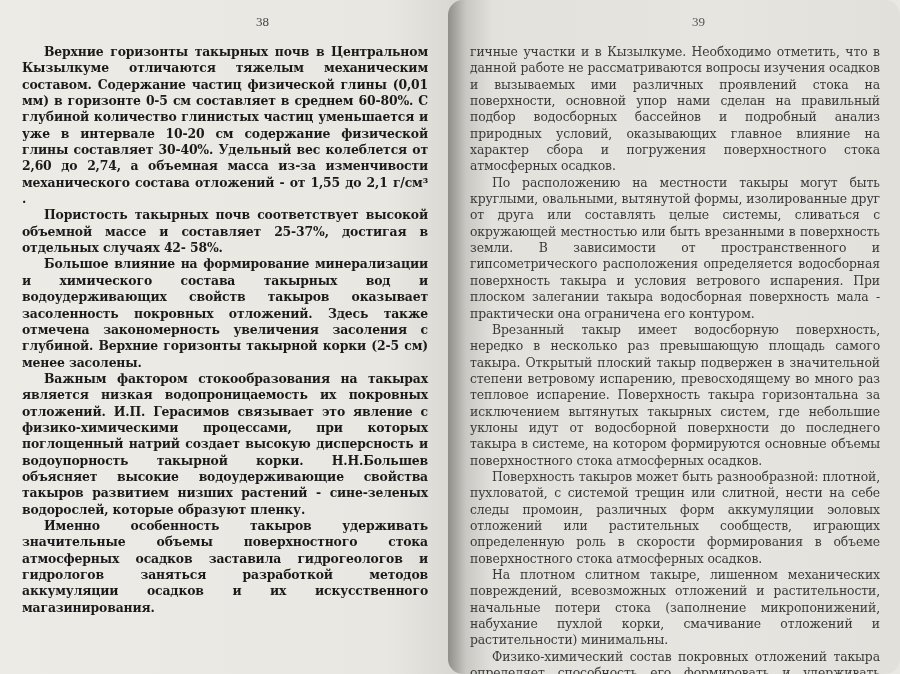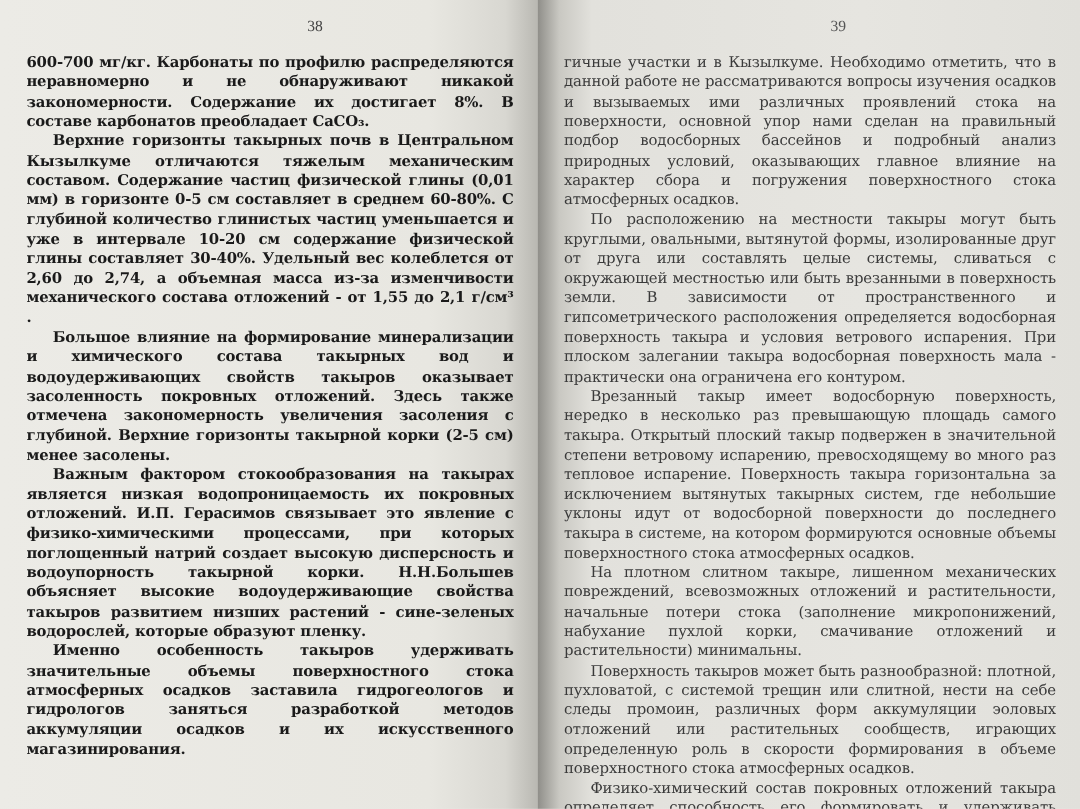--- a/index.html
+++ b/index.html
@@ -1,52 +1,52 @@
 <!DOCTYPE html>
 <html><head>
 <meta charset="utf-8">
 <style>
   html,body{margin:0;padding:0;}
   body{width:900px;height:674px;overflow:hidden;background:#e9e8e3;position:relative;}
   .spread{position:absolute;left:0;top:0;width:900px;height:674px;}
   .page{position:absolute;top:0;height:674px;overflow:hidden;}
-  .page-left{left:0;width:448px;background:linear-gradient(to right,#ecebe6 0%,#e8e7e1 80%,#d8d7d1 94%,#b9b8b2 100%);}
-  .page-right{left:448px;width:452px;background:linear-gradient(to right,#8f8e89 0%,#c9c8c2 4%,#e2e1dc 10%,#e6e5e0 60%,#e1e0db 100%);}
+  .page-left{left:0;width:448px;background:linear-gradient(to right,#ecebe6 0%,#e8e7e1 80%,#d8d7d1 94%,#b9b8b2 100%);padding-left:37px;}
+  .page-right{left:448px;width:452px;background:linear-gradient(to right,#8f8e89 0%,#c9c8c2 4%,#e2e1dc 10%,#e6e5e0 60%,#e1e0db 100%);border-radius:15px;}
   .pnum{position:absolute;top:14px;font-family:"Liberation Serif",serif;font-size:13px;color:#444;}
   .page-left .pnum{left:256px;}
   .page-right .pnum{left:244px;color:#555;}
   .text{position:absolute;top:44px;font-family:"DejaVu Serif",serif;font-size:12.4px;line-height:16.35px;text-align:justify;}
   .page-left .text{left:22px;width:406px;color:#1a1a1a;font-weight:bold;letter-spacing:-0.15px;}
   .page-right .text{left:22px;width:410px;color:#3a3a3a;letter-spacing:-0.1px;}
   .text p{margin:0;text-indent:0;}
   .text p.indent{text-indent:22px;}
   .text p.cont{text-indent:0;}
 </style>
 </head>
 <body>
 
 <div class="spread">
 
   <div class="page page-left">
     <div class="pnum">38</div>
     <div class="text">
-      <p class="cont">600-700 мг/кг. Карбонаты по профилю распределяются неравномерно и не обнаруживают никакой закономерности. Содержание их достигает 8%. В составе карбонатов преобладает CaCO₃.</p>
       <p class="indent">Верхние горизонты такырных почв в Центральном Кызылкуме отличаются тяжелым механическим составом. Содержание частиц физической глины (0,01 мм) в горизонте 0-5 см составляет в среднем 60-80%. С глубиной количество глинистых частиц уменьшается и уже в интервале 10-20 см содержание физической глины составляет 30-40%. Удельный вес колеблется от 2,60 до 2,74, а объемная масса из-за изменчивости механического состава отложений - от 1,55 до 2,1 г/см³ .</p>
+      <p class="indent">Пористость такырных почв соответствует высокой объемной массе и составляет 25-37%, достигая в отдельных случаях 42- 58%.</p>
       <p class="indent">Большое влияние на формирование минерализации и химического состава такырных вод и водоудерживающих свойств такыров оказывает засоленность покровных отложений. Здесь также отмечена закономерность увеличения засоления с глубиной. Верхние горизонты такырной корки (2-5 см) менее засолены.</p>
       <p class="indent">Важным фактором стокообразования на такырах является низкая водопроницаемость их покровных отложений. И.П. Герасимов связывает это явление с физико-химическими процессами, при которых поглощенный натрий создает высокую дисперсность и водоупорность такырной корки. Н.Н.Большев объясняет высокие водоудерживающие свойства такыров развитием низших растений - сине-зеленых водорослей, которые образуют пленку.</p>
       <p class="indent">Именно особенность такыров удерживать значительные объемы поверхностного стока атмосферных осадков заставила гидрогеологов и гидрологов заняться разработкой методов аккумуляции осадков и их искусственного магазинирования.</p>
 
     </div>
   </div>
 
   <div class="page page-right">
     <div class="pnum">39</div>
     <div class="text">
       <p class="cont">гичные участки и в Кызылкуме. Необходимо отметить, что в данной работе не рассматриваются вопросы изучения осадков и вызываемых ими различных проявлений стока на поверхности, основной упор нами сделан на правильный подбор водосборных бассейнов и подробный анализ природных условий, оказывающих главное влияние на характер сбора и погружения поверхностного стока атмосферных осадков.</p>
       <p class="indent">По расположению на местности такыры могут быть круглыми, овальными, вытянутой формы, изолированные друг от друга или составлять целые системы, сливаться с окружающей местностью или быть врезанными в поверхность земли. В зависимости от пространственного и гипсометрического расположения определяется водосборная поверхность такыра и условия ветрового испарения. При плоском залегании такыра водосборная поверхность мала - практически она ограничена его контуром.</p>
       <p class="indent">Врезанный такыр имеет водосборную поверхность, нередко в несколько раз превышающую площадь самого такыра. Открытый плоский такыр подвержен в значительной степени ветровому испарению, превосходящему во много раз тепловое испарение. Поверхность такыра горизонтальна за исключением вытянутых такырных систем, где небольшие уклоны идут от водосборной поверхности до последнего такыра в системе, на котором формируются основные объемы поверхностного стока атмосферных осадков.</p>
+      <p class="indent">Поверхность такыров может быть разнообразной: плотной, пухловатой, с системой трещин или слитной, нести на себе следы промоин, различных форм аккумуляции эоловых отложений или растительных сообществ, играющих определенную роль в скорости формирования в объеме поверхностного стока атмосферных осадков.</p>
       <p class="indent">На плотном слитном такыре, лишенном механических повреждений, всевозможных отложений и растительности, начальные потери стока (заполнение микропонижений, набухание пухлой корки, смачивание отложений и растительности) минимальны.</p>
-      <p class="indent">Поверхность такыров может быть разнообразной: плотной, пухловатой, с системой трещин или слитной, нести на себе следы промоин, различных форм аккумуляции эоловых отложений или растительных сообществ, играющих определенную роль в скорости формирования в объеме поверхностного стока атмосферных осадков.</p>
       <p class="indent">Физико-химический состав покровных отложений такыра определяет способность его формировать и удерживать определенные объемы поверхностного стока атмосферных осадков, а мощность глинистых отложений - возможность создания поглощающих котлованов и отстойников.</p>
     </div>
   </div>
 
 </div>
 
 </body></html>

